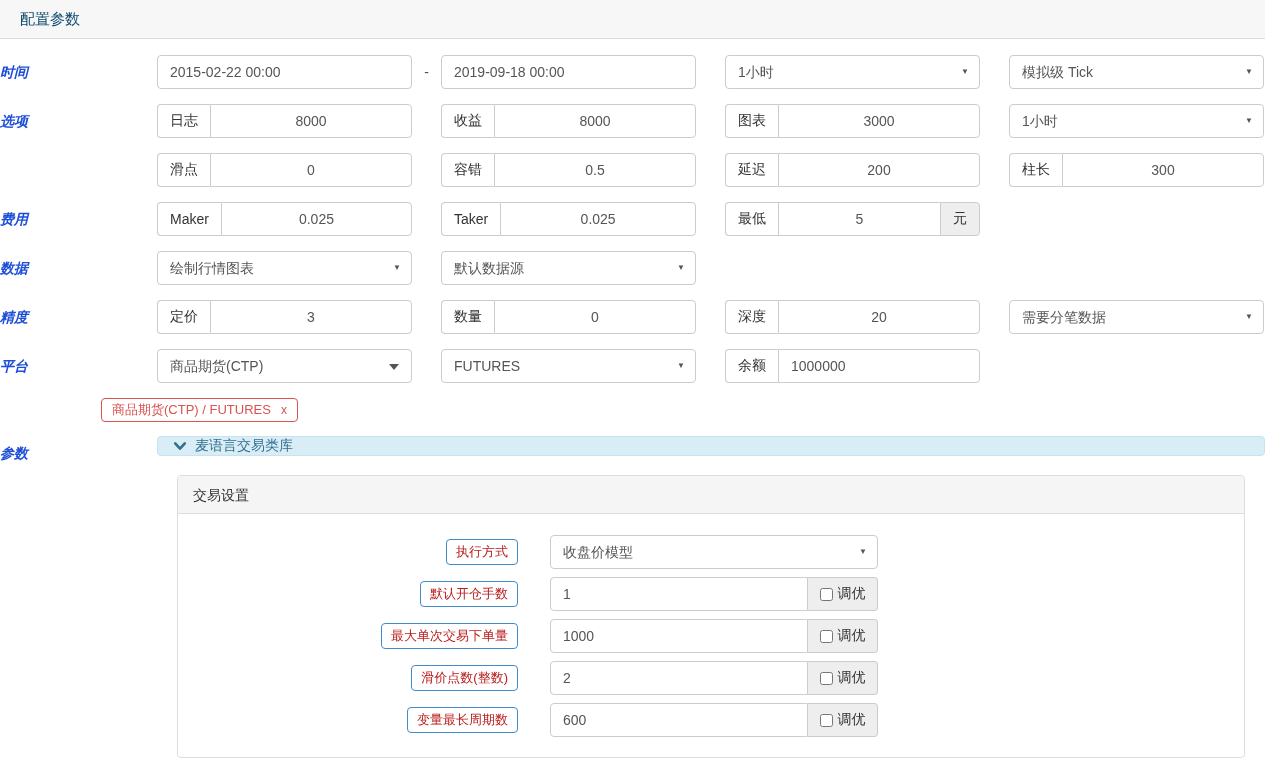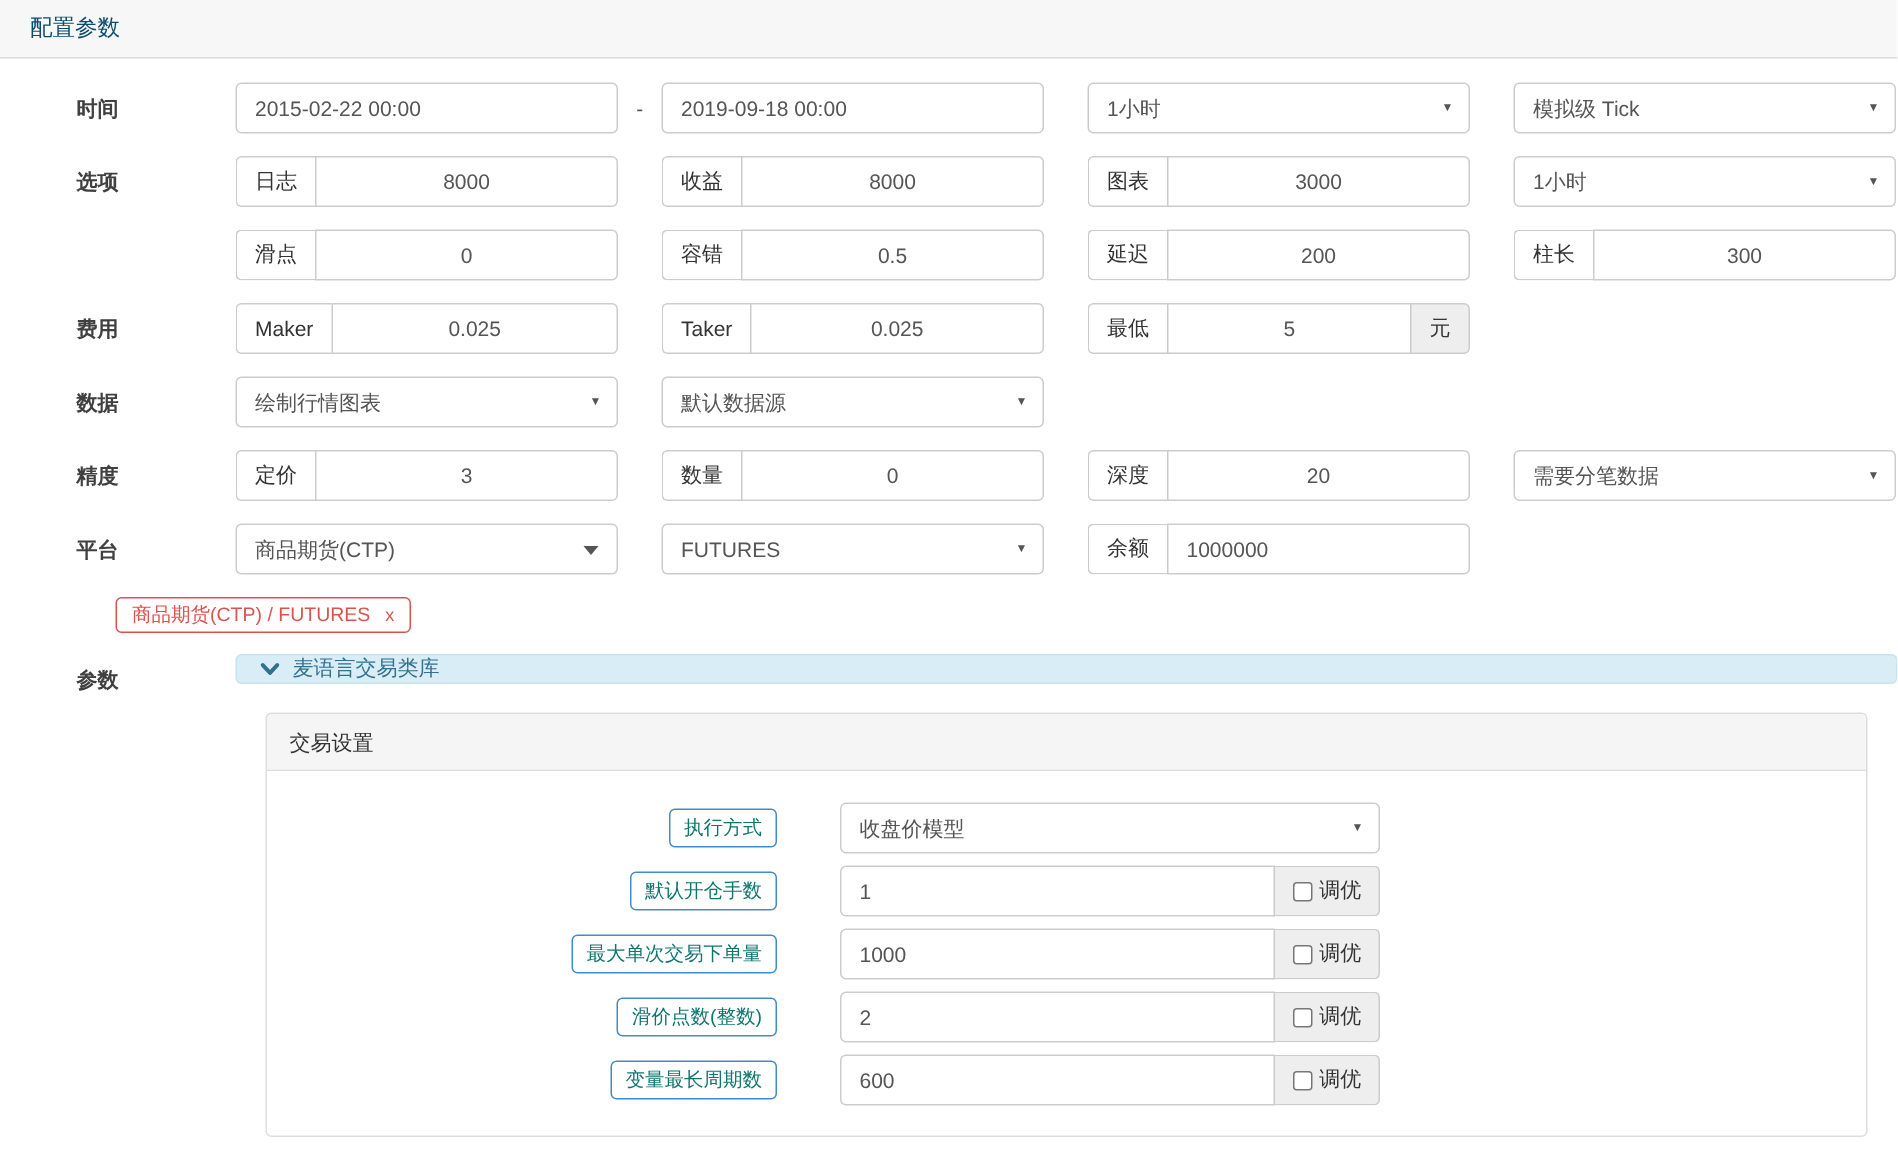--- a/index.html
+++ b/index.html
@@ -14,22 +14,22 @@
   .cfg-header {
     height:39px; line-height:38px;
     background:#f7f7f7; border-bottom:1px solid #ddd;
     padding-left:20px; font-size:15px; color:#0c4a6e;
   }
   .content { padding-top:16px; }
 
   
   .frow { display:flex; align-items:flex-start; margin-bottom:15px; }
   .flabel {
-    flex:none; width:130px; text-align:center;
-    font-weight:bold; line-height:34px; color:#404040;
+    flex:none; width:130px; text-align:left;
+    font-weight:bold; line-height:34px; color:#1d4ed8;font-style:italic;
   }
   .cell { flex:none; width:255px; margin-left:29px; }
   .cell.first { margin-left:27px; }
   .sep-cell { flex:none; width:29px; margin-left:0; text-align:center; line-height:34px; color:#555; }
 
   
   .tinput {
     width:100%; height:34px; border:1px solid #ccc; border-radius:4px;
     padding:0 12px; font-size:14px; color:#555; background:#fff;
     font-family:inherit; outline:none;
@@ -66,21 +66,21 @@
     font-size:8px; color:#555;
   }
   .caret {
     position:absolute; right:12px; top:14px; width:0; height:0;
     border-left:5px solid transparent; border-right:5px solid transparent;
     border-top:6px solid #555;
   }
 
   
   .tag-row { margin-bottom:14px; }
-  .tag-indent { margin-left:77px; }
+  .tag-indent { margin-left:101px; }
   .ptag {
     display:inline-flex; align-items:center;
     border:1px solid #d9534f; color:#d9534f; border-radius:4px;
     padding:2px 10px; font-size:13px; background:#fff;
   }
   .ptag-close { margin-left:10px; font-size:12px; cursor:pointer; }
 
   
   .params-content { flex:1 1 auto; margin-left:27px; }
   .params-bar {
@@ -99,25 +99,25 @@
     height:38px; line-height:38px; padding:0 15px;
     background:#f5f5f5; border-bottom:1px solid #ddd;
     border-radius:3px 3px 0 0; color:#333; font-size:14px;
   }
   .inner-body { padding:21px 0 20px 0; }
 
   .prow { display:flex; align-items:center; margin-bottom:8px; }
   .prow:last-child { margin-bottom:0; }
   .plabel-col { flex:none; width:340px; text-align:right; }
   .pbtn {
-    display:inline-block; border:1px solid #428bca; color:#0f766e;
+    display:inline-block; border:1px solid #428bca; color:#b91c1c;
     background:#fff; border-radius:4px; padding:3px 9px; font-size:13px;
     line-height:1.4; cursor:default; white-space:nowrap;
   }
-  .pctrl { flex:none; width:360px; margin-left:42px; }
+  .pctrl { flex:none; width:328px; margin-left:32px; }
   .pig { display:flex; width:100%; height:34px; }
   .pinput {
     flex:1 1 auto; min-width:0; height:34px; border:1px solid #ccc;
     border-radius:4px 0 0 4px; padding:0 12px; font-size:14px; color:#555;
     background:#fff; font-family:inherit; outline:none;
   }
   .opt-addon {
     flex:none; width:70px; display:flex; align-items:center; justify-content:center;
     border:1px solid #ccc; border-left:none; border-radius:0 4px 4px 0;
     background:#eee; color:#333; font-size:14px;

